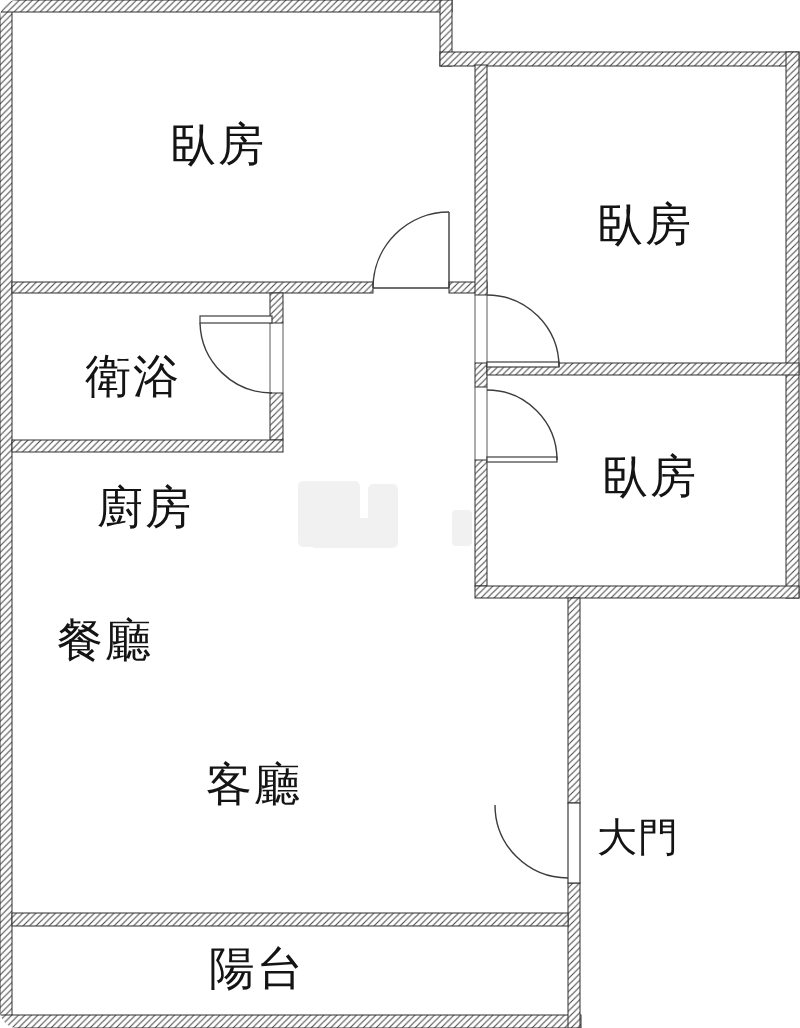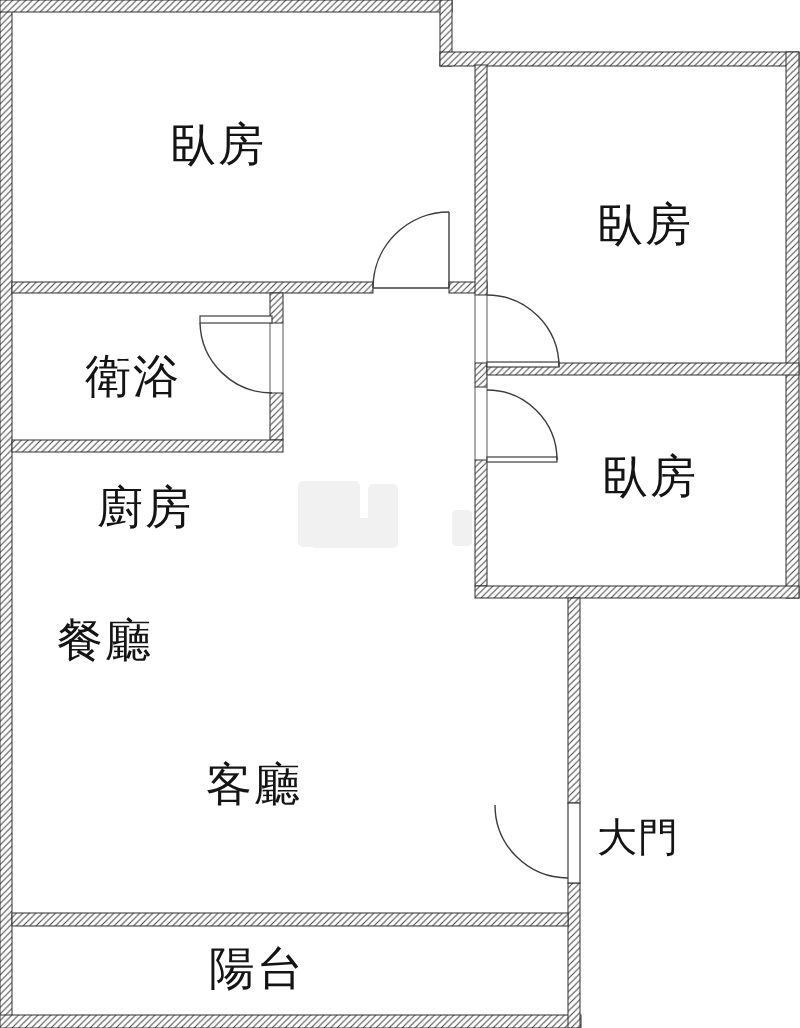--- a/index.html
+++ b/index.html
@@ -1,17 +1,17 @@
 <!DOCTYPE html>
 <html><head>
 <meta charset="utf-8">
 <title>Floor Plan</title>
 <style>
   html,body{margin:0;padding:0;background:#ffffff;}
-  .stage{position:relative;width:800px;height:1028px;background:#ffffff;overflow:hidden;}
+  .stage{position:relative;width:800px;height:1028px;background:#ffffff;overflow:hidden;border-radius:18px;}
   svg{display:block;}
   .room-label{
     font-family:"DejaVu Serif","Liberation Serif",serif;
     font-size:46px;
     fill:#141414;
     letter-spacing:2px;
   }
   .room-label.small{font-size:40px;letter-spacing:1px;}
   .wall{fill:url(#hatch);stroke:#2f2f2f;stroke-width:1;}
   .door-arc{fill:none;stroke:#3c3c3c;stroke-width:1.4;}

